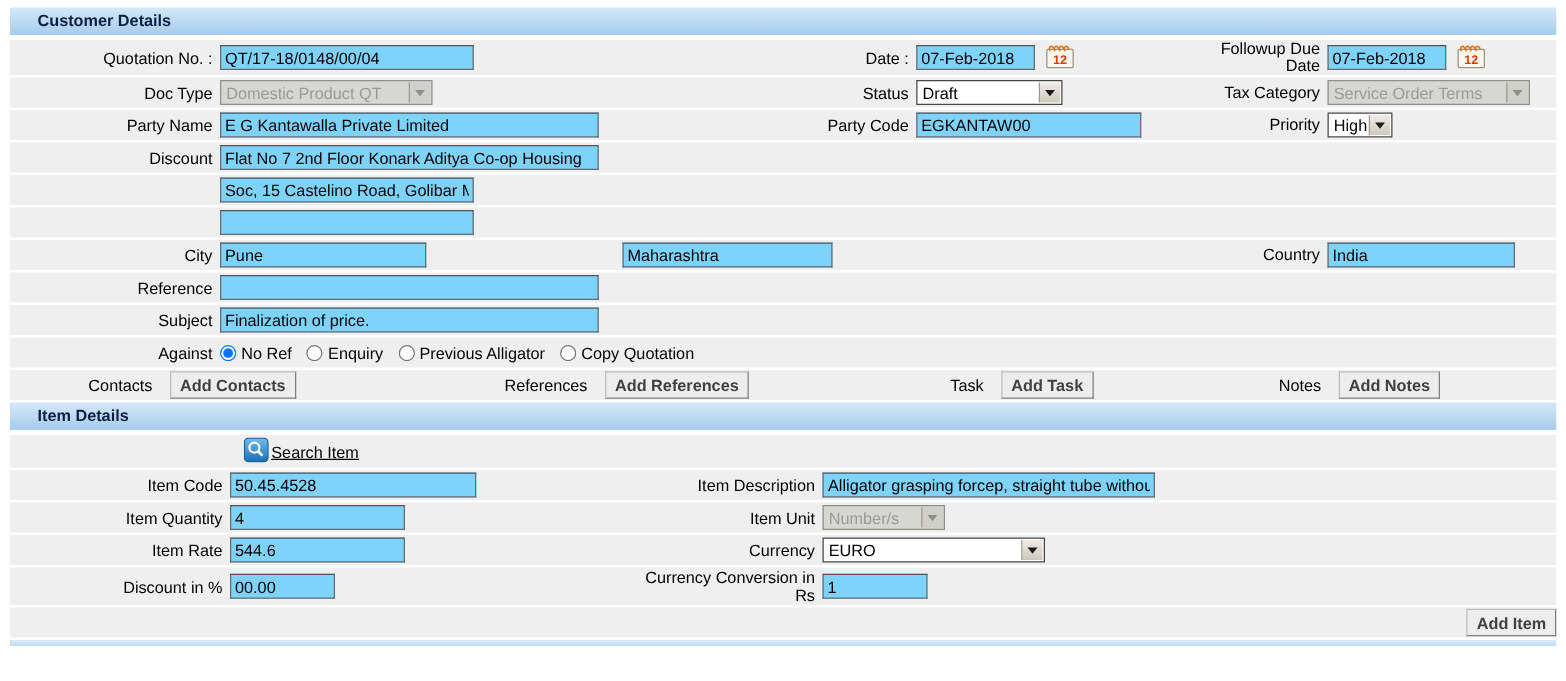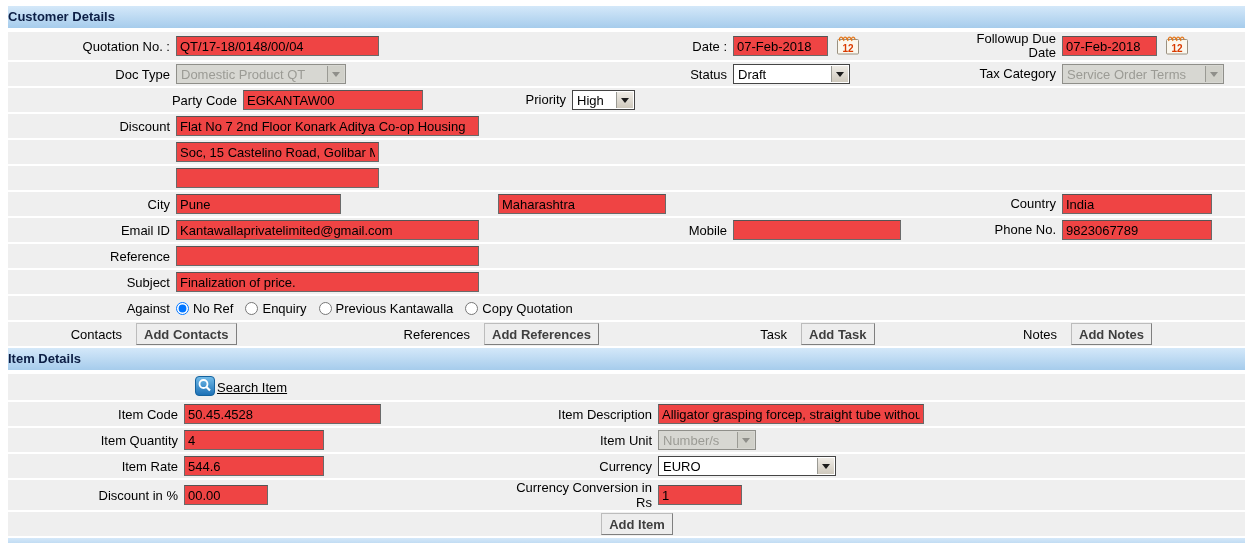--- a/index.html
+++ b/index.html
@@ -4,60 +4,60 @@
 <style>
   * { box-sizing: border-box; }
   html,body { margin:0; padding:0; background:#ffffff; }
   body { font-family:"Liberation Sans", sans-serif; font-size:13px; color:#000; }
   .page { padding:6px 8px 0 8px; width:1253px; }
 
   .sec-hdr {
     height:22px; line-height:22px;
     background:linear-gradient(#d4e8f9, #a6ccec);
     font-weight:bold; color:#0c1e45; font-size:13px;
-    padding-left:0; margin-bottom:4px;
+    padding-left:22px; margin-bottom:4px;
   }
 
   .row { background:#efefef; min-height:24px; display:flex; align-items:center; margin-bottom:2px; }
   .row.r1 { min-height:28px; }
 
   .cell { display:flex; align-items:center; }
   .c1 { width:490px; }
   .c2 { width:450px; }
   .c3 { flex:1; }
 
   .lbl { display:block; text-align:right; padding-right:6px; }
   .l1 { width:168px; }
   .l2 { width:235px; }
   .l3 { width:114px; line-height:14px; }
 
   input.inp {
     height:20px; border:1px solid #6a6a6a; border-top-color:#555;
-    background:#ef4444; color:#000; padding:0 3px;
+    background:#7dd3fc; color:#000; padding:0 3px;
     font:13px "Liberation Sans", sans-serif;
   }
   .w95{width:95px} .w167{width:150px} .w168{width:168px} .w180{width:180px}
   .w203{width:203px} .w165{width:165px} .w297{width:303px} .w197{width:197px}
   .w140{width:140px} .w84{width:84px} .w266{width:266px}
 
   .sel {
     display:inline-flex; align-items:center; height:20px;
     border:1px solid #454545; background:#fff; position:relative;
     padding:0 21px 0 4px; white-space:nowrap; overflow:hidden; cursor:default;
   }
   .sel .arrow {
     position:absolute; right:1px; top:1px; bottom:1px; width:17px;
     background:linear-gradient(#efece6,#cfc9bd); border-left:1px solid #9a9a94;
     display:flex; align-items:center; justify-content:center;
   }
   .sel .arrow::after { content:""; border:4px solid transparent; border-top:5px solid #1c1c1c; margin-top:5px; }
   .sel.disabled { background:#d7d7d2; border-color:#8f8f8a; color:#9b9b95; }
   .sel.disabled .arrow { background:#d0d0c9; }
   .sel.disabled .arrow::after { border-top-color:#8f8f8a; }
-  .sw170{width:170px} .sw117{width:117px} .sw162{width:162px} .sw68{width:63px} .sw98{width:98px} .sw178{width:178px}
+  .sw170{width:170px} .sw117{width:117px} .sw162{width:162px} .sw68{width:52px} .sw98{width:98px} .sw178{width:178px}
 
   .btn {
     font-weight:bold; color:#3f3f3f; background:#ededed;
     border:1px solid #bcbcbc; border-right:1px solid #7f7f7f; border-bottom:1px solid #7f7f7f;
     height:22px; padding:0 7px; font-family:inherit; font-size:13px; cursor:pointer;
     margin-left:8px; white-space:nowrap;
   }
 
   .cal { margin-left:8px; display:inline-block; cursor:pointer; }
   .search-row { padding-left:187px; min-height:26px;text-decoration:underline; }
@@ -65,21 +65,21 @@
 
   .radio-item { display:inline-flex; align-items:center; margin-right:12px; cursor:pointer; }
   .radio-item input { margin:0 4px 0 0; width:13px; height:13px; }
 
   .k1{width:340px}.k2{width:350px}.k3{width:310px}.k4{flex:1}
   .kl1{width:120px}.kl2{width:128px}.kl3{width:128px}.kl4{width:95px}
 
   .i1{width:490px}.i2{flex:1}
   .il1{width:176px}.il2{width:160px}
 
-  .additem-row { justify-content:center; min-height:24px;padding-left:21px; }
+  .additem-row { justify-content:flex-end; min-height:24px;padding-left:21px; }
   .bottom-strip { height:5px; background:linear-gradient(#d4e8f9,#c2dcf3); margin-top:0; }
 </style>
 </head>
 <body>
 
 <div class="page">
 
   <div class="sec-hdr">
     <span>Customer Details</span>
   </div>
@@ -137,20 +137,24 @@
     <div class="cell c3">
       <span class="lbl l3">Tax Category</span>
       <span class="sel disabled sw162">
         <span>Service Order Terms</span>
         <span class="arrow"></span>
       </span>
     </div>
   </div>
 
   <div class="row">
+    <div class="cell c1">
+      <span class="lbl l1">Party Name</span>
+      <input class="inp w297" value="E G Kantawalla Private Limited" style="">
+    </div>
     <div class="cell c2">
       <span class="lbl l2">Party Code</span>
       <input class="inp w180" value="EGKANTAW00" style="">
     </div>
     <div class="cell c3">
       <span class="lbl l3">Priority</span>
       <span class="sel sw68">
         <span>High</span>
         <span class="arrow"></span>
       </span>
@@ -183,34 +187,20 @@
     </div>
     <div class="cell c2">
       <input class="inp w168" value="Maharashtra" style="">
     </div>
     <div class="cell c3">
       <span class="lbl l3">Country</span>
       <input class="inp w167" value="India" style="">
     </div>
   </div>
 
-  <div class="row">
-    <div class="cell c1">
-      <span class="lbl l1">Email ID</span>
-      <input class="inp w297" value="Kantawallaprivatelimited@gmail.com" style="">
-    </div>
-    <div class="cell c2">
-      <span class="lbl l2">Mobile</span>
-      <input class="inp w168" value="" style="">
-    </div>
-    <div class="cell c3">
-      <span class="lbl l3">Phone No.</span>
-      <input class="inp w167" value="9823067789" style="">
-    </div>
-  </div>
 
   <div class="row">
     <div class="cell c1">
       <span class="lbl l1">Reference</span>
       <input class="inp w297" value="" style="">
     </div>
   </div>
 
   <div class="row">
     <div class="cell c1">
@@ -224,21 +214,21 @@
     <label class="radio-item">
       <input type="radio" name="against" checked="" style="">
       <span>No Ref</span>
     </label>
     <label class="radio-item">
       <input type="radio" name="against" style="">
       <span>Enquiry</span>
     </label>
     <label class="radio-item">
       <input type="radio" name="against" style="">
-      <span>Previous Kantawalla</span>
+      <span>Previous Alligator</span>
     </label>
     <label class="radio-item">
       <input type="radio" name="against" style="">
       <span>Copy Quotation</span>
     </label>
   </div>
 
   <div class="row">
     <div class="cell k1">
       <span class="lbl kl1">Contacts</span>

